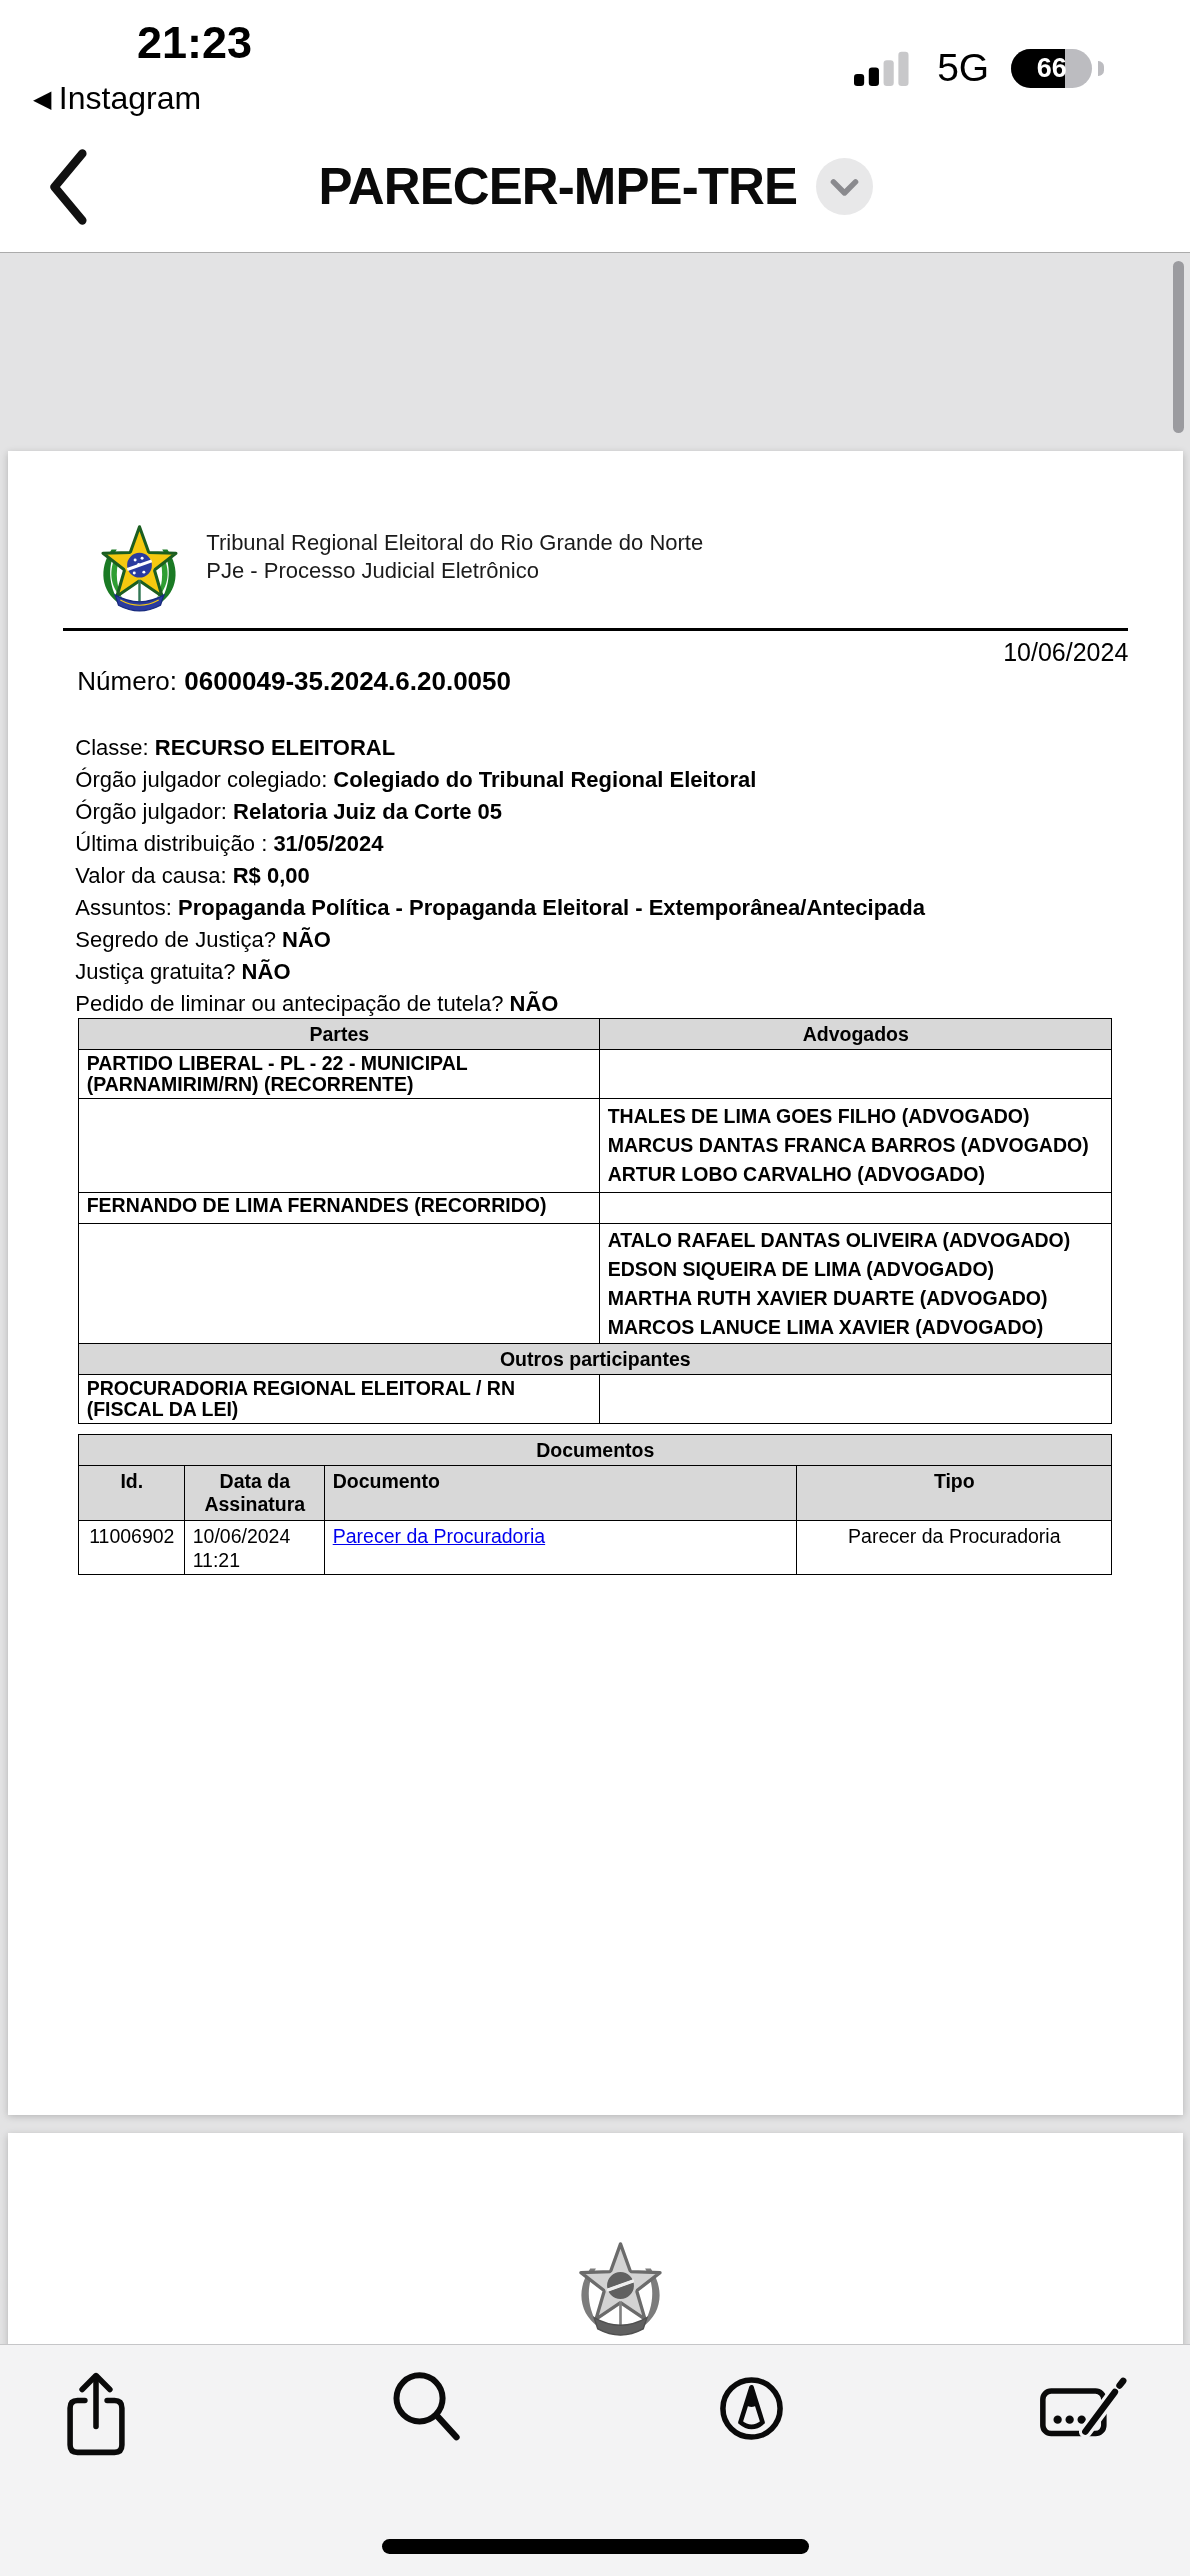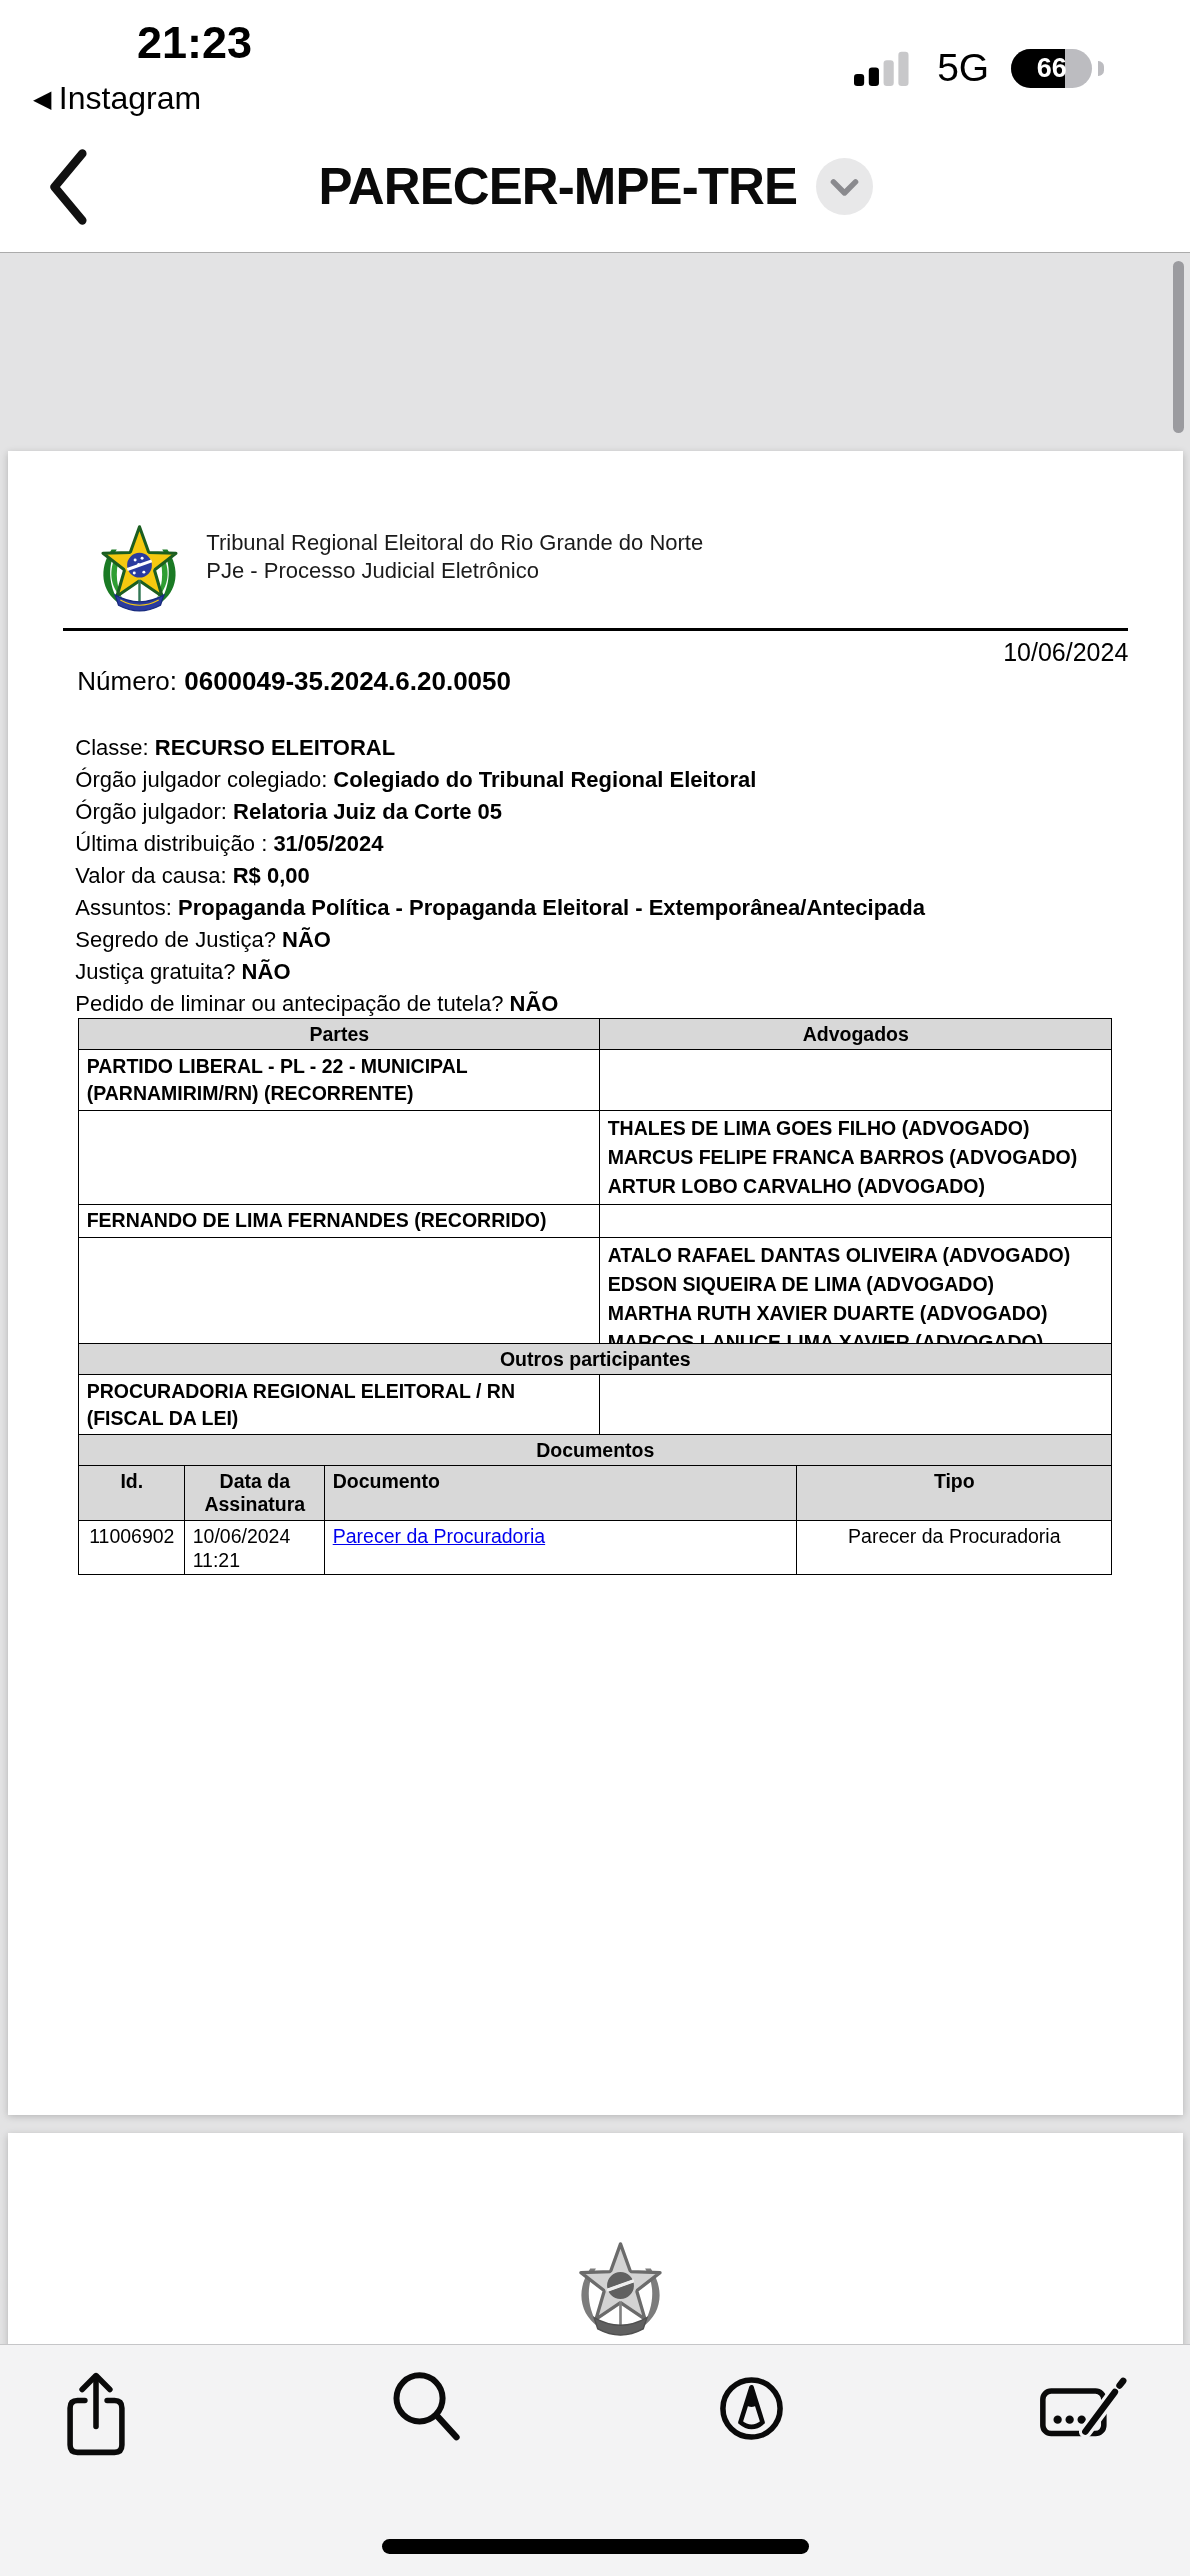--- a/index.html
+++ b/index.html
@@ -49,21 +49,21 @@
   .fields { position:absolute; left:67px; top:281px; width:1048px; }
   .fields .frow { font-size:22px; line-height:32px; }
   .fields .frow b { font-weight:700; }
 
   table.doctbl { position:absolute; left:70px; width:1033px; border-collapse:collapse; table-layout:fixed; font-size:19.5px; }
   table.doctbl th, table.doctbl td { border:1.9px solid #000; vertical-align:top; padding:2.8px 7.4px; }
   table.doctbl th { background:#d8d8d8; font-weight:700; text-align:center; padding:3.7px 7.4px; }
   .t-partes { top:567px; }
   .t-outros { top:892px; }
   .t-docs   { top:983px; }
-  .cell-strong { font-weight:700; line-height:27px; }
+  .cell-strong { font-weight:700; line-height:21px; }
   .adv-line { font-weight:700; line-height:29px; }
   .t-partes td, .t-outros td { height:31px; }
   .t-docs th.colhead { padding:3.7px 7.4px; line-height:23px; }
   .t-docs th.colhead.left { text-align:left; }
   .t-docs td { font-weight:400; line-height:24px; padding:4.6px 7.4px; }
   .t-docs td.center { text-align:center; }
   a.doclink { color:#0000ee; text-decoration:underline; }
 
   
   .toolbar { position:absolute; left:0; top:2344px; width:100%; height:232px; background:#f3f3f4; border-top:0.9px solid #c6c6c8; z-index:40; }
@@ -171,21 +171,21 @@
           </thead>
           <tbody id="partes-body">
               <tr>
                 <td class="cell-strong">PARTIDO LIBERAL - PL - 22 - MUNICIPAL (PARNAMIRIM/RN) (RECORRENTE)</td>
                 <td></td>
               </tr>
               <tr>
                 <td class="cell-strong"></td>
                 <td>
                   <div class="adv-line">THALES DE LIMA GOES FILHO (ADVOGADO)</div>
-                  <div class="adv-line">MARCUS FELIPE FRANCA BARROS (ADVOGADO)</div>
+                  <div class="adv-line">MARCUS DANTAS FRANCA BARROS (ADVOGADO)</div>
                   <div class="adv-line">ARTUR LOBO CARVALHO (ADVOGADO)</div>
                 </td>
               </tr>
               <tr>
                 <td class="cell-strong">FERNANDO DE LIMA FERNANDES (RECORRIDO)</td>
                 <td></td>
               </tr>
               <tr>
                 <td class="cell-strong"></td>
                 <td>

